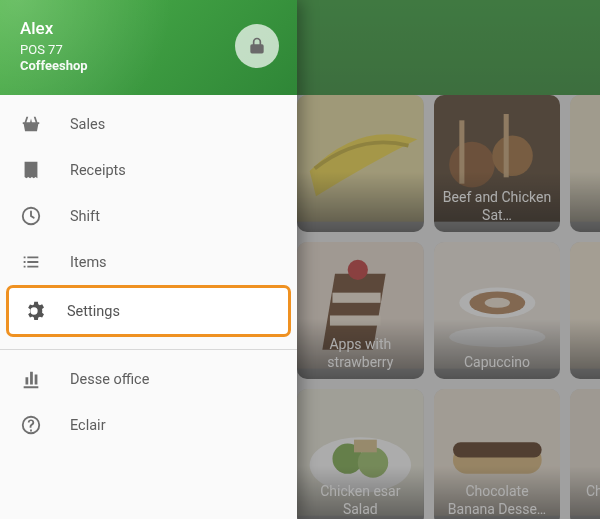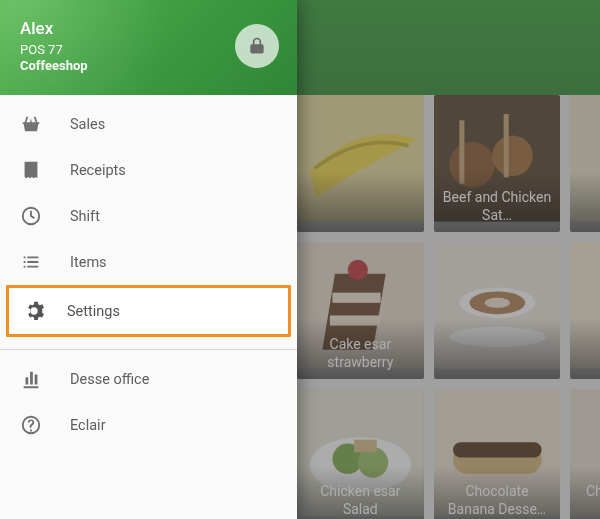--- a/index.html
+++ b/index.html
@@ -23,21 +23,21 @@
     left: 297px;
     top: 95px;
     width: 400px;
   }
   .tile-row { display: flex; gap: 10px; margin-bottom: 10px; }
   .tile {
     position: relative;
     width: 137px;
     height: 137px;
     background: #cfcfcf;
-    border-radius: 2px;
+    border-radius: 10px;
     overflow: hidden;
   }
   .tile .photo { position:absolute; inset:0; }
   .tile .shade {
     position: absolute;
     left: 0; right: 0; bottom: 0;
     height: 60px;
     background: linear-gradient(to top, rgba(0,0,0,0.55), rgba(0,0,0,0));
   }
   .tile .label {
@@ -104,21 +104,21 @@
     color: #5e5e5e;
     font-size: 14.5px;
   }
   .menu-item .icon { width: 22px; height: 22px; display:flex; align-items:center; justify-content:center; color:#6f6f6f; }
   .menu-item .text { margin-left: 28px; }
   .menu-divider { height: 1px; background: #d8d8d8; margin: 6px 0; }
   .selected-wrap {
     background: #fff;
     border: 3px solid #ef9121;
     margin: 0 6px 6px 6px;
-    border-radius: 1px;
+    border-radius: 7px;
   }
   .selected-wrap .menu-item { height: 46px; padding-left: 14px; }
   .selected-wrap .menu-item .icon, .selected-wrap .menu-item { color: #545454; }
   .selected-wrap .menu-item .text { margin-left: 22px; }
   svg { display:block; }
 </style>
 </head>
 <body>
 
 <div class="app">
@@ -158,31 +158,32 @@
     <div class="tile-row">
       <div class="tile">
         <svg class="photo" viewBox="0 0 100 100" preserveAspectRatio="none">
           <rect width="100" height="100" fill="#e9dccf"></rect>
           <polygon points="20,85 60,85 70,25 30,25" fill="#6d4a30"></polygon>
           <rect x="28" y="40" width="38" height="8" fill="#f2e6d6"></rect>
           <rect x="26" y="58" width="40" height="8" fill="#f2e6d6"></rect>
           <circle cx="48" cy="22" r="8" fill="#c13b3b"></circle>
         </svg>
         <div class="shade"></div>
-        <div class="label">Cake esar strawberry</div>
+        <div class="label">Apps with strawberry</div>
       </div>
       <div class="tile">
         <svg class="photo" viewBox="0 0 100 100" preserveAspectRatio="none">
           <rect width="100" height="100" fill="#efe8df"></rect>
           <ellipse cx="50" cy="48" rx="30" ry="12" fill="#fff"></ellipse>
           <ellipse cx="50" cy="48" rx="22" ry="9" fill="#b3835a"></ellipse>
           <ellipse cx="50" cy="48" rx="10" ry="4" fill="#f2e6d6"></ellipse>
           <ellipse cx="50" cy="75" rx="38" ry="8" fill="#fff"></ellipse>
         </svg>
         <div class="shade"></div>
+        <div class="label">Capuccino</div>
       </div>
       <div class="tile">
         <svg class="photo" viewBox="0 0 100 100" preserveAspectRatio="none">
           <rect width="100" height="100" fill="#f0e5d2"></rect>
           <rect x="36" y="20" width="28" height="60" rx="6" fill="#e88a1f"></rect>
           <rect x="36" y="20" width="28" height="12" rx="6" fill="#f2c98b"></rect>
         </svg>
         <div class="shade"></div>
         <div class="label">Carrot Fr</div>
       </div>

